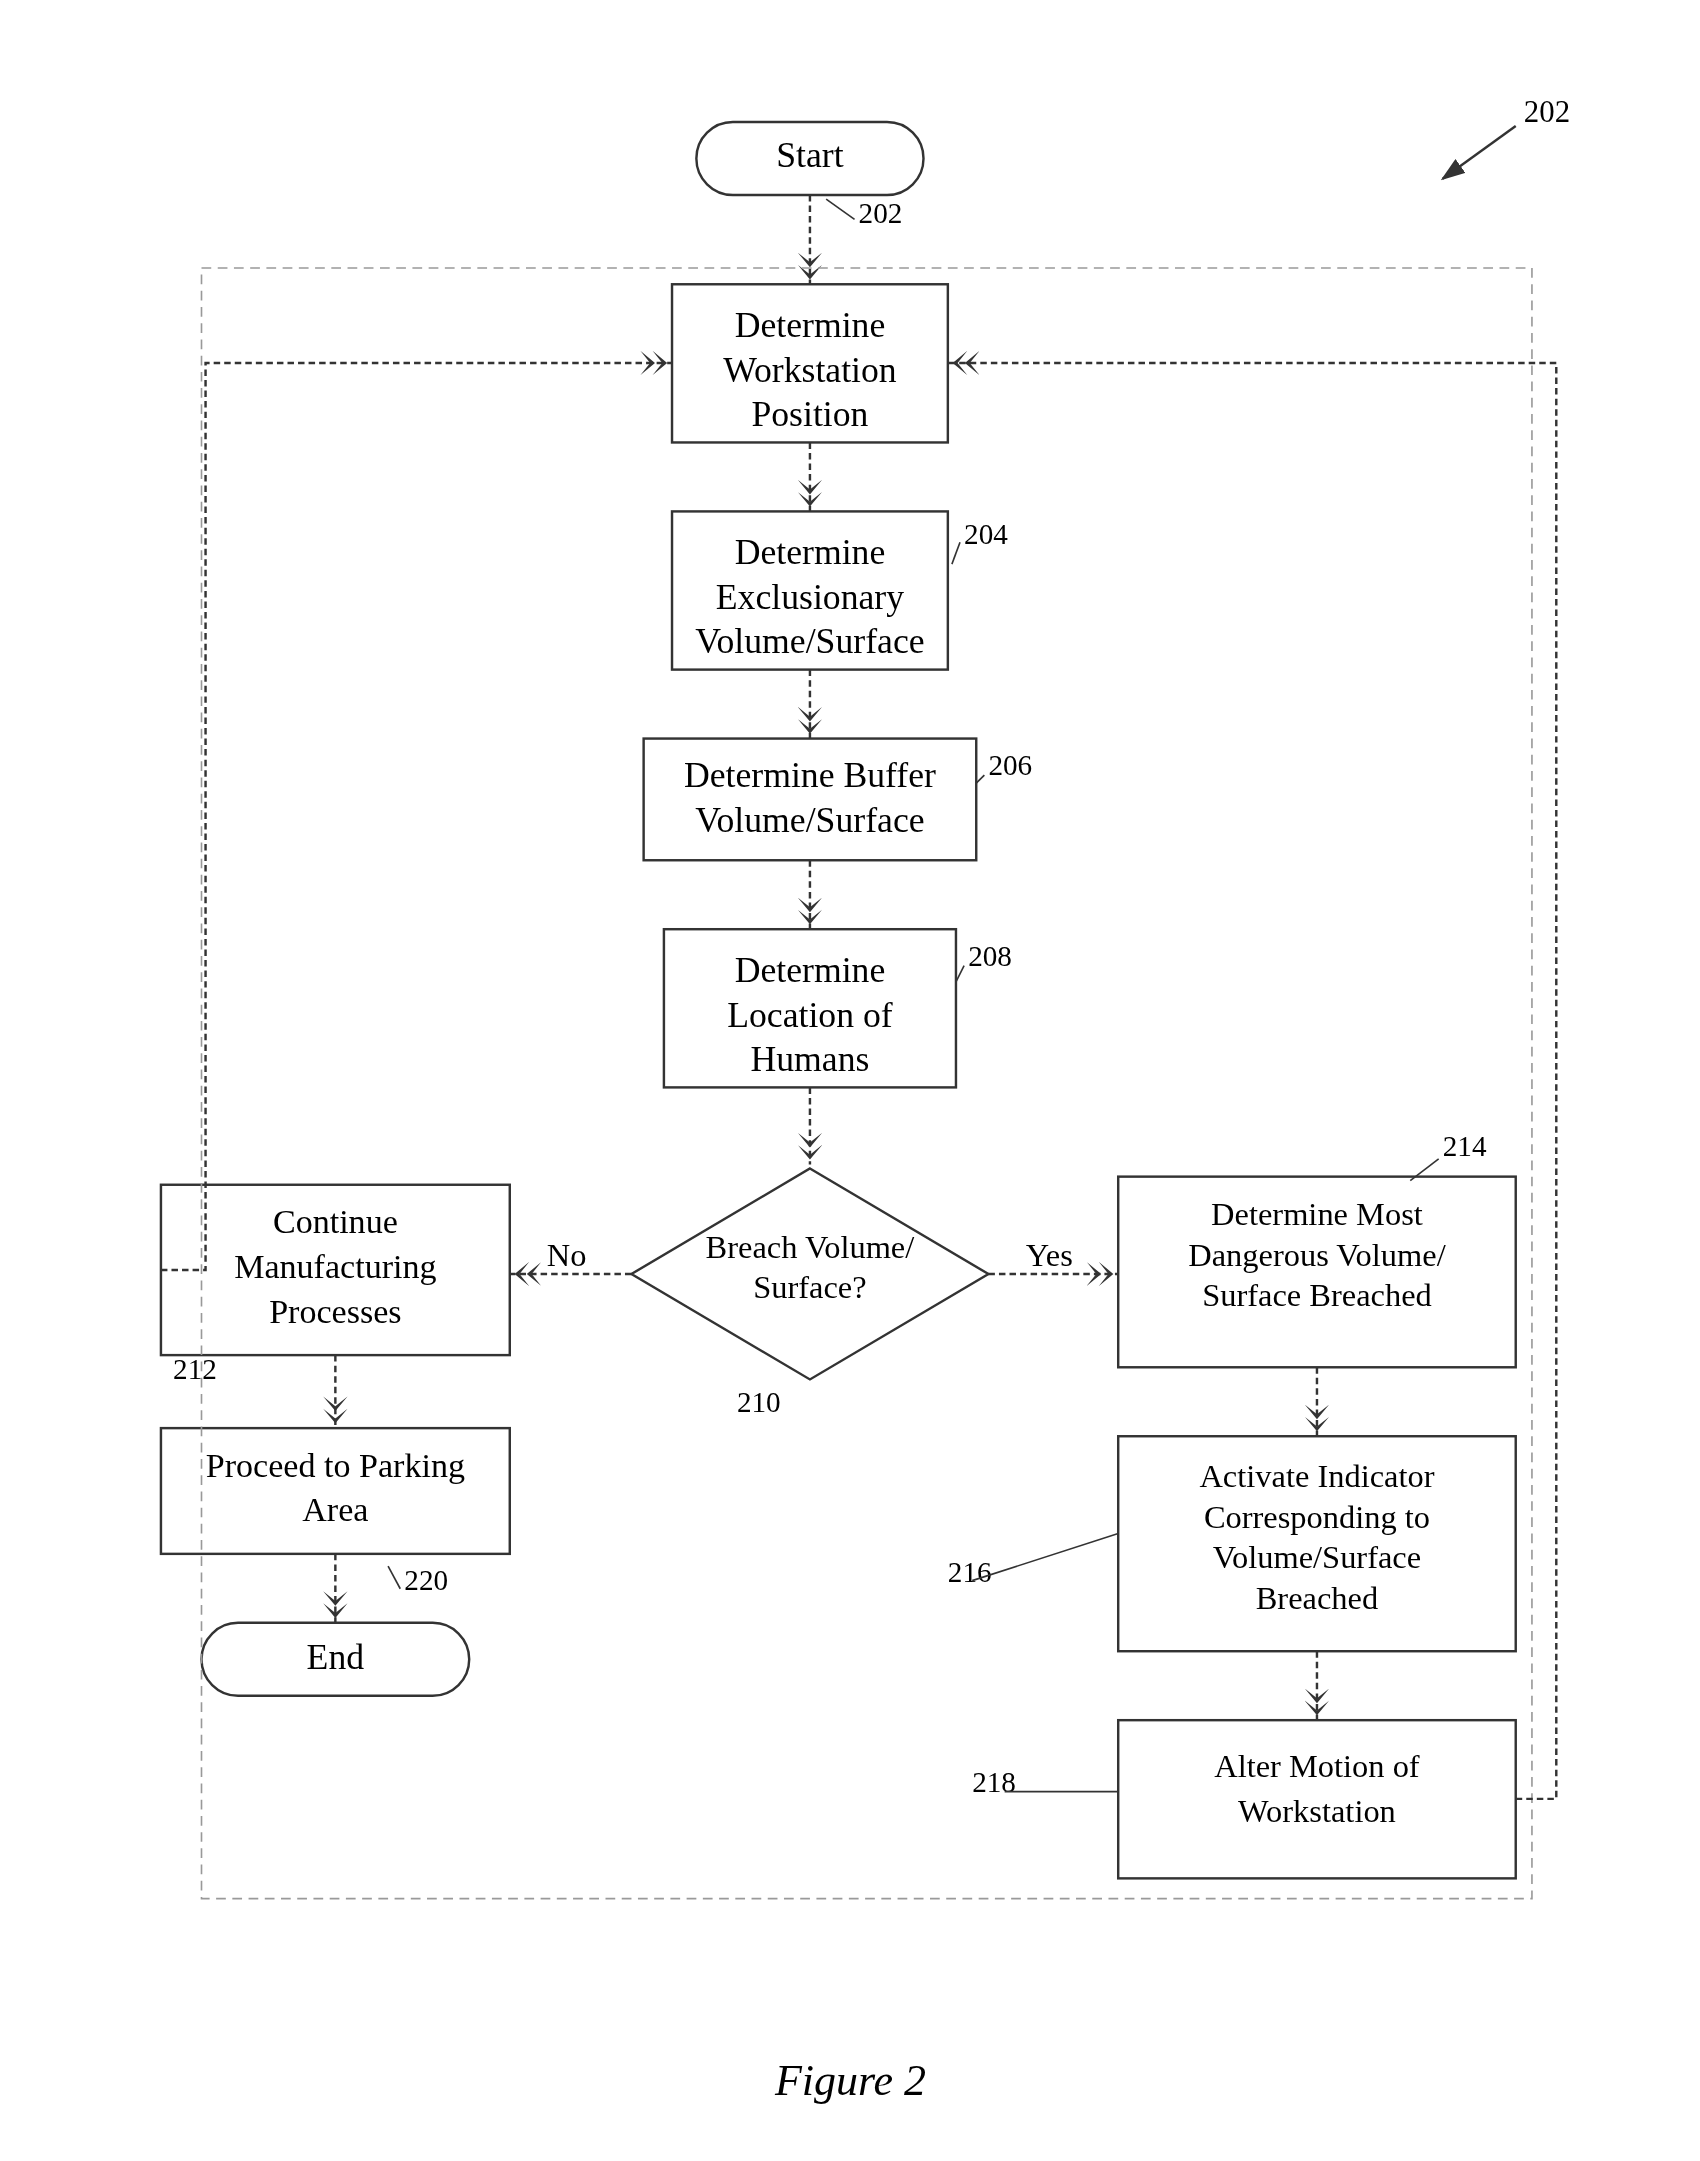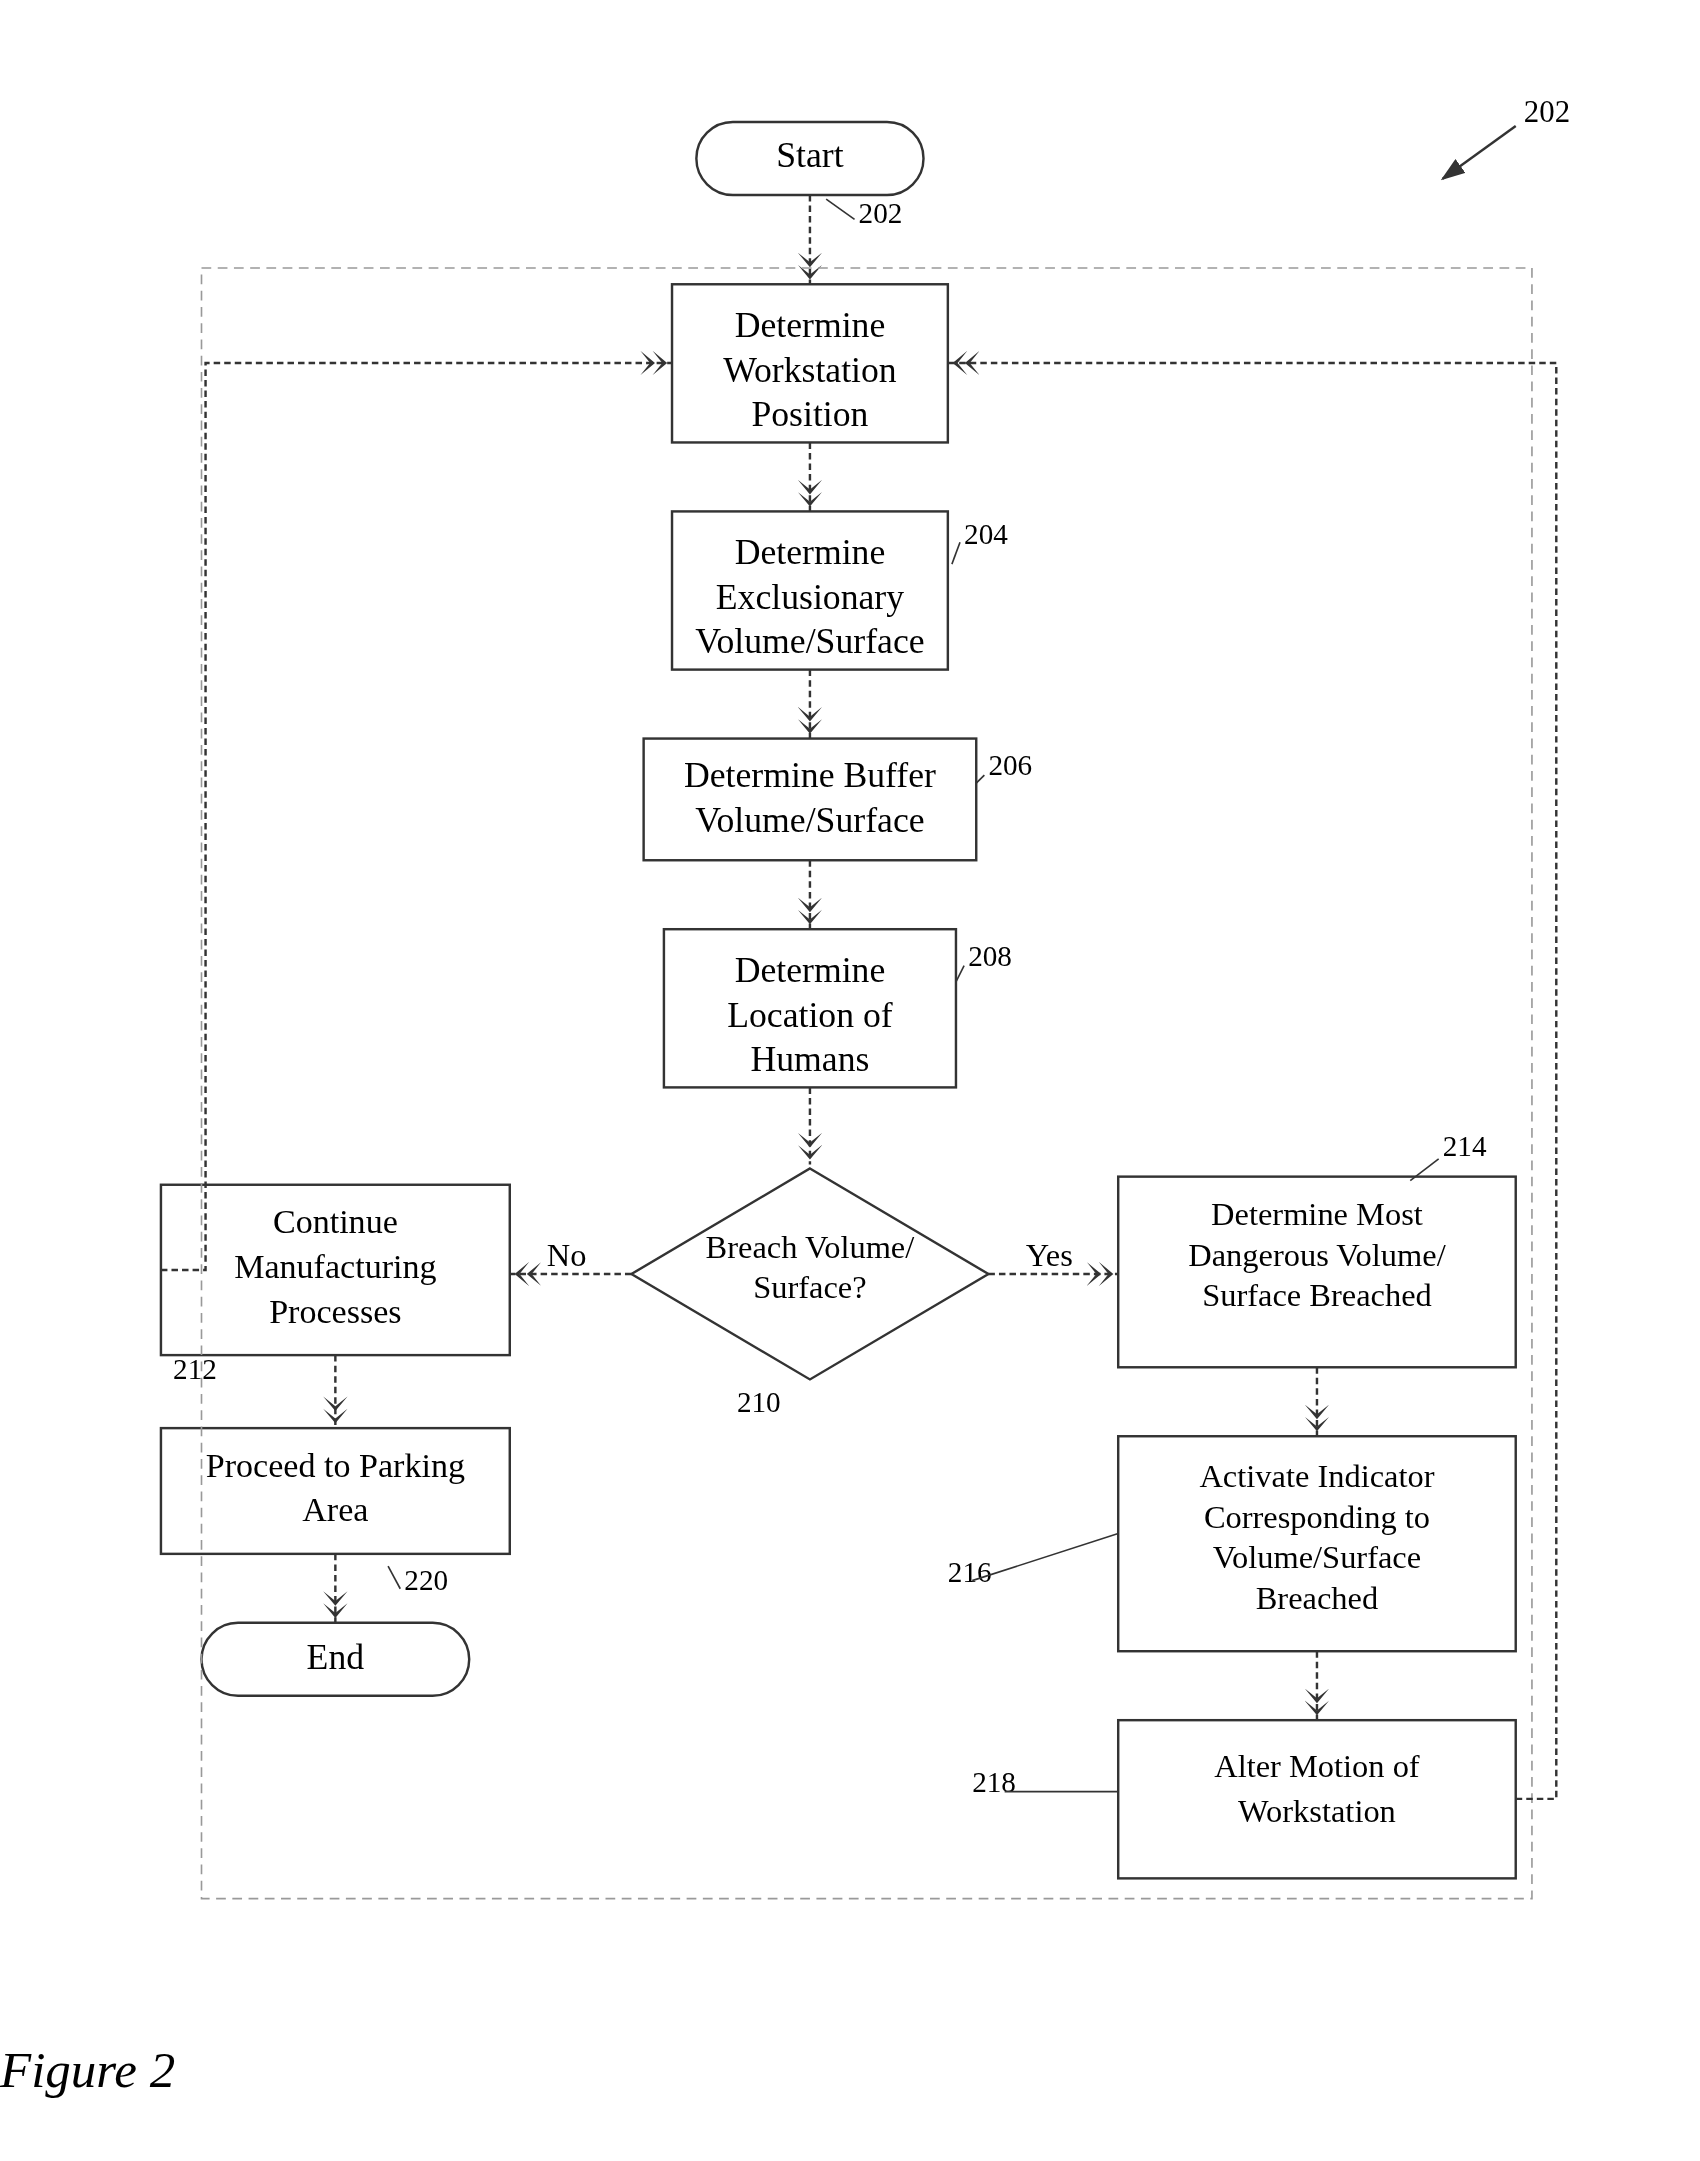--- a/index.html
+++ b/index.html
@@ -22,24 +22,25 @@
     }
 
     
     .diagram-svg {
       width: 100%;
       height: 100%;
     }
 
     .figure-caption {
       position: absolute;
-      bottom: 62px;
+      bottom: 55px;
       left: 0;
       right: 0;
-      font-size: 51px;
+      text-align: center;
+      font-size: 44px;
       font-style: italic;
     }
   </style>
 </head>
 <body>
 
 <div class="diagram-container">
   <svg class="diagram-svg" viewBox="0 0 1900 2400" xmlns="http://www.w3.org/2000/svg">
     <defs>
       <marker id="arrow" markerWidth="10" markerHeight="7" refX="9" refY="3.5" orient="auto">

